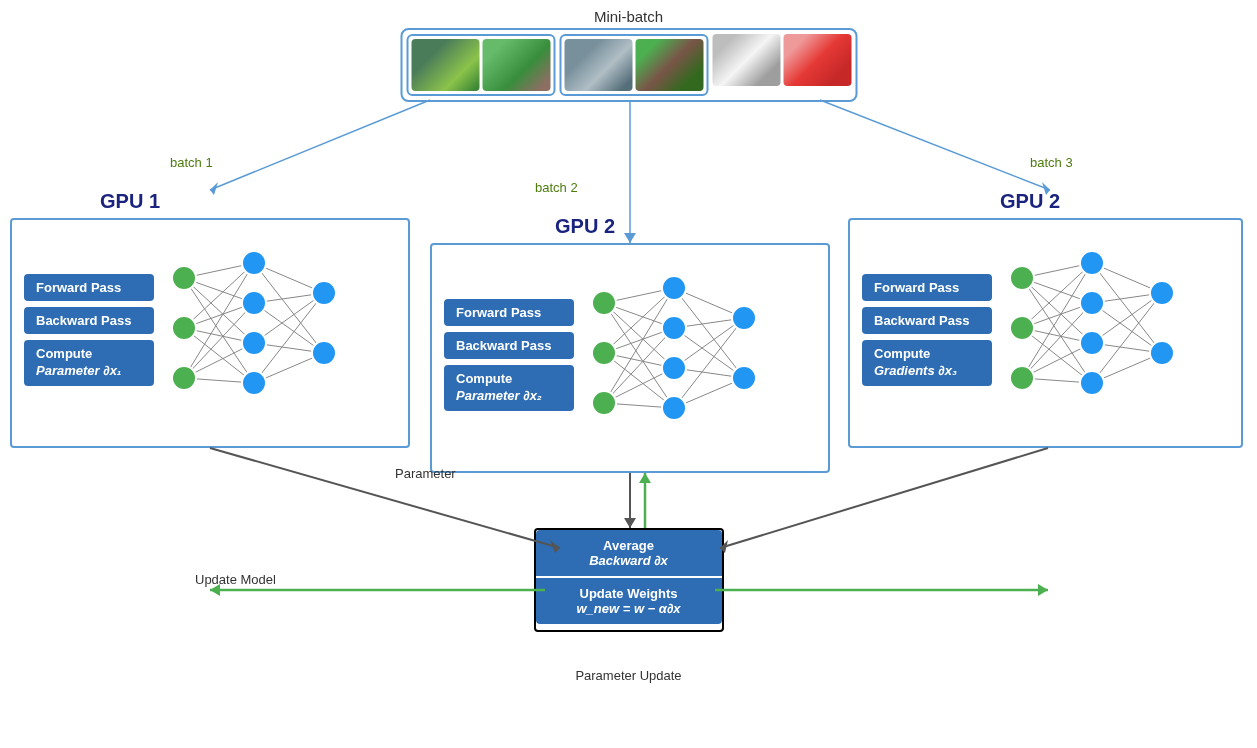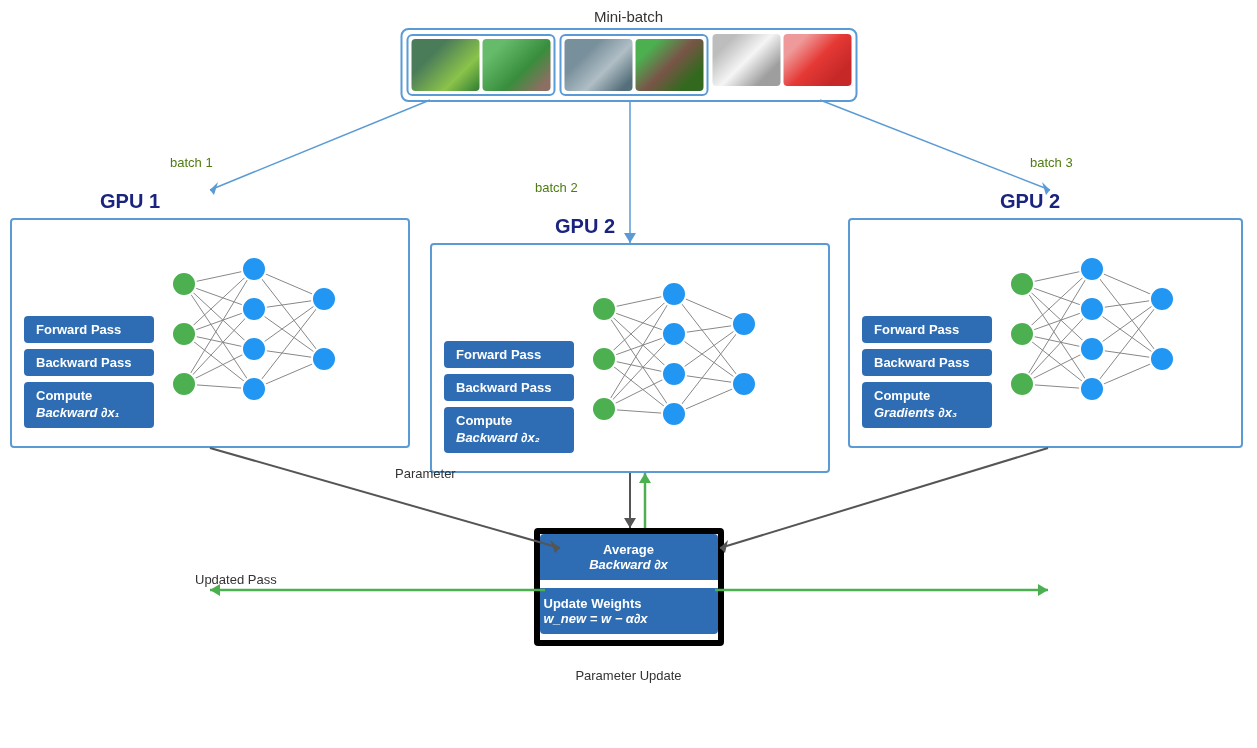--- a/index.html
+++ b/index.html
@@ -111,36 +111,36 @@
       font-weight: bold;
       display: inline-block;
       margin-bottom: 6px;
       min-width: 130px;
     }
 
     
     .gpu-content {
       display: flex;
       gap: 10px;
-      align-items: flex-end;
+      align-items: center;
       height: 100%;
     }
     .gpu-buttons {
       display: flex;
       flex-direction: column;
     }
 
     
     .param-server {
       position: absolute;
       top: 528px;
       left: 50%;
       transform: translateX(-50%);
       width: 190px;
-      border: 6px solid #000000;
+      border: 2px solid #000000;
       border-radius: 4px;
       background: white;
       text-align: center;
     }
 
     .param-server-label {
       position: absolute;
       top: 668px;
       left: 50%;
       transform: translateX(-50%);
@@ -209,21 +209,21 @@
   <div class="gpu-label gpu2-label">GPU 2</div>
   <div class="gpu-label gpu3-label">GPU 2</div>
 
   <div class="gpu-box gpu1-box">
     <div class="gpu-content">
       <div class="gpu-buttons">
         <div class="btn-blue">Forward Pass</div>
         <div class="btn-blue">Backward Pass</div>
         <div class="btn-blue" style="line-height:1.3;">
           <span>Compute</span><br>
-          <span class="math">Backward ∂x₁</span>
+          <span class="math">Parameter ∂x₁</span>
         </div>
       </div>
 
       <svg width="200" height="190">
 
         <g stroke="#555" stroke-width="1" opacity="0.7">
 
           <line x1="20" y1="40" x2="90" y2="25"></line>
             <line x1="20" y1="40" x2="90" y2="65"></line>
           <line x1="20" y1="40" x2="90" y2="105"></line>
@@ -262,21 +262,21 @@
     </div>
   </div>
 
   <div class="gpu-box gpu2-box">
     <div class="gpu-content">
       <div class="gpu-buttons">
         <div class="btn-blue">Forward Pass</div>
         <div class="btn-blue">Backward Pass</div>
         <div class="btn-blue" style="line-height:1.3;">
           <span>Compute</span><br>
-          <span class="math">Backward ∂x₂</span>
+          <span class="math">Parameter ∂x₂</span>
         </div>
       </div>
       <svg width="200" height="190">
         <g stroke="#555" stroke-width="1" opacity="0.7">
           <line x1="20" y1="40" x2="90" y2="25"></line>
             <line x1="20" y1="40" x2="90" y2="65"></line>
           <line x1="20" y1="40" x2="90" y2="105"></line>
             <line x1="20" y1="40" x2="90" y2="145"></line>
           <line x1="20" y1="90" x2="90" y2="25"></line>
             <line x1="20" y1="90" x2="90" y2="65"></line>
@@ -352,31 +352,31 @@
         <circle cx="160" cy="115" r="12" fill="#2196f3" stroke="white" stroke-width="2"></circle>
       </svg>
     </div>
   </div>
 
   <div class="param-server">
     <div class="btn-blue" style="width:100%;text-align:center;margin-bottom:0;border-radius:4px 4px 0 0;padding:8px 4px;">
       <span>Average</span><br>
       <span class="math">Backward ∂x</span>
     </div>
-    <div class="btn-blue" style="width:100%;text-align:left;border-radius:0 0 4px 4px;padding:8px 4px;margin-top:8px;">
+    <div class="btn-blue" style="width:100%;text-align:center;border-radius:0 0 4px 4px;padding:8px 4px;margin-top:2px;">
       <span>Update Weights</span><br>
       <span class="math">w_new = w − α∂x</span>
     </div>
   </div>
 
   <div class="param-server-label">Parameter Update</div>
 
   <div class="gradients-label">Parameter</div>
 
-  <div class="updated-model-label">Updated Pass</div>
+  <div class="updated-model-label">Update Model</div>
 
   <svg class="arrows-svg">
 
     <line x1="430" y1="100" x2="210" y2="190" stroke="#5b9bd5" stroke-width="1.5"></line>
     <polygon points="210,190 218,182 214,195" fill="#5b9bd5"></polygon>
 
     <line x1="630" y1="100" x2="630" y2="243" stroke="#5b9bd5" stroke-width="1.5"></line>
     <polygon points="630,243 624,233 636,233" fill="#5b9bd5"></polygon>
 
     <line x1="820" y1="100" x2="1050" y2="190" stroke="#5b9bd5" stroke-width="1.5"></line>

